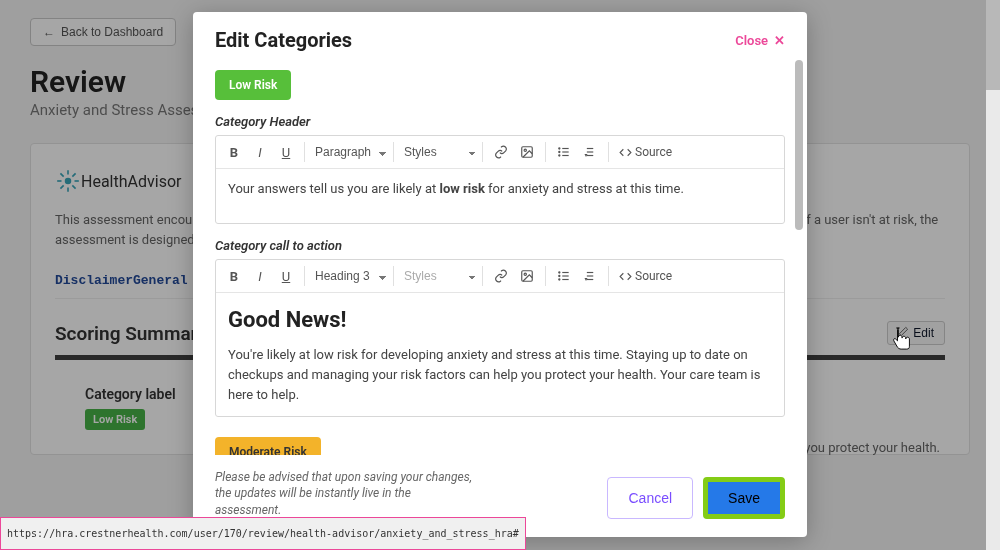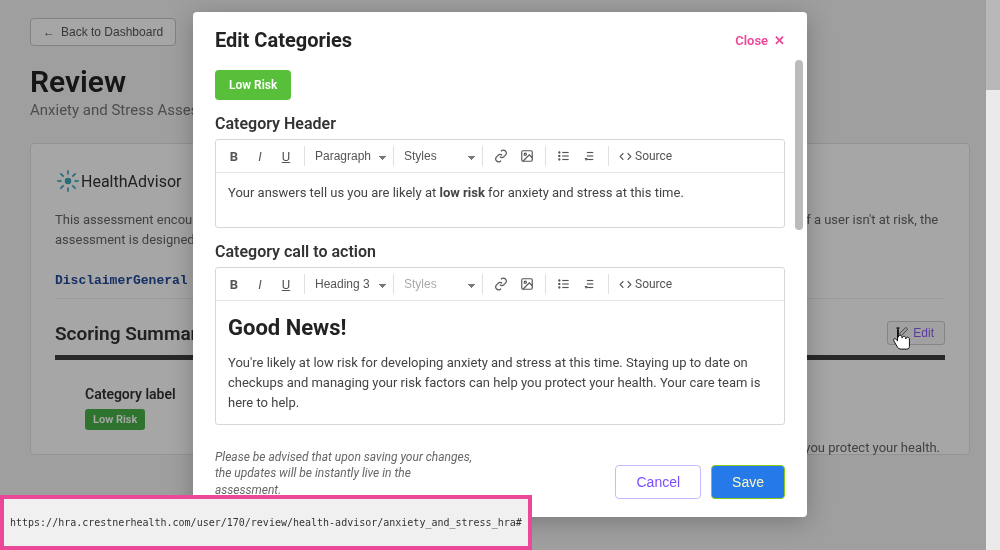--- a/index.html
+++ b/index.html
@@ -13,58 +13,58 @@
   .page .subtitle { font-size: 15px; color: #777; margin-top: 2px; }
   .card { background: #fff; border: 1px solid #e2e2e2; border-radius: 4px; margin-top: 24px; padding: 24px; }
   .brand { display: flex; align-items: center; font-size: 16px; color: #333; margin-bottom: 16px; }
   .brand-logo { width: 26px; height: 26px; display: inline-block; }
   .brand-logo svg { width: 26px; height: 26px; fill: #3aa6b9; }
   .card p.desc { font-size: 13px; color: #666; line-height: 1.5; }
   .tabs { display: flex; margin-top: 18px; border-bottom: 1px solid #eee; font-family: Liberation Mono, monospace; }
   .tabs span { font-size: 13px; font-weight: 600; color: #234a9a; padding: 6px 0 10px 0; cursor: pointer; }
   .scoring-row { display: flex; justify-content: space-between; align-items: center; margin-top: 22px; padding-bottom: 10px; border-bottom: 5px solid #404040; }
   .scoring-row h2 { font-size: 19px; font-weight: 600; color: #333; }
-  .edit-btn { border: 1px solid #ccc; background: #f8f8f8; border-radius: 3px; padding: 4px 10px; font-size: 12px; color: #8b5cf6; cursor: pointer; display: inline-flex; align-items: center; gap: 4px; }
+  .edit-btn { border: 1px solid #ccc; background: #f8f8f8; border-radius: 3px; padding: 4px 10px; font-size: 12px; color: #0f172a; cursor: pointer; display: inline-flex; align-items: center; gap: 4px; }
   .inner-block { margin-top: 26px; padding-left: 30px; }
   .cat-label-title { font-size: 14px; font-weight: 600; color: #333; margin-bottom: 6px; }
   .badge { display: inline-block; font-size: 11px; font-weight: 600; padding: 4px 8px; border-radius: 3px; color: #fff; }
   .badge.low { background: #47b347; }
   .trail { font-size: 13px; color: #666; line-height: 1.5; text-align: right; position: absolute; right: 60px; top: 438px; }
 
   
   .overlay { position: absolute; inset: 0; background: rgba(0,0,0,0.35); display: flex; align-items: flex-start; justify-content: center; }
   .modal { width: 614px; background: #fff; border-radius: 4px; margin-top: 12px; max-height: 525px; display: flex; flex-direction: column; box-shadow: 0 4px 24px rgba(0,0,0,0.25); }
   .modal-header { display: flex; justify-content: space-between; align-items: center; padding: 16px 22px 8px 22px; }
   .modal-header h3 { font-size: 20px; font-weight: 700; color: #222; }
   .modal-close { color: #ec4899; font-size: 13px; font-weight: 600; cursor: pointer; display: inline-flex; align-items: center; gap: 6px; }
   .modal-body { padding: 10px 22px; overflow-y: auto; flex: 1; position: relative; }
   .mb-scroll-indicator { position: absolute; right: 4px; top: 0; width: 8px; height: 170px; background: #bbb; border-radius: 4px; }
   .pill { display: inline-block; font-size: 12px; font-weight: 600; padding: 8px 14px; border-radius: 4px; }
   .pill.low { background: #57bf3a; color: #fff; }
   .pill.mod { background: #f3b32a; color: #333; }
-  .field-label { font-size: 16px; font-weight: 600; color: #333; margin-top: 14px; margin-bottom: 6px; }
+  .field-label { font-size: 13px; font-weight: 600; color: #333; margin-top: 14px; margin-bottom: 6px; font-style: italic; }
   .rte { border: 1px solid #d7d7d7; border-radius: 3px; }
   .rte-toolbar { display: flex; align-items: center; gap: 2px; padding: 4px 6px; border-bottom: 1px solid #e5e5e5; font-size: 13px; color: #555; }
   .rte-toolbar .sep { width: 1px; height: 20px; background: #e0e0e0; margin: 0 4px; }
   .rte-btn { width: 24px; height: 24px; display: inline-flex; align-items: center; justify-content: center; cursor: pointer; border-radius: 3px; }
   .rte-select { font-size: 12px; color: #555; border: none; background: transparent; padding: 2px 14px 2px 4px; cursor: pointer; min-width: 76px; appearance: none; background-image: linear-gradient(45deg, transparent 50%, #777 50%), linear-gradient(135deg, #777 50%, transparent 50%); background-position: right 4px top 9px, right 0 top 9px; background-size: 4px 4px, 4px 4px; background-repeat: no-repeat; }
   .rte-select.muted { color: #aaa; }
   .rte-src { font-size: 12px; color: #555; display: inline-flex; align-items: center; gap: 3px; cursor: pointer; padding: 0 4px; }
   .rte-content { padding: 10px 12px; font-size: 13px; color: #444; line-height: 1.55; min-height: 54px; }
   .rte-content h3 { font-size: 22px; font-weight: 700; color: #222; margin-bottom: 8px; }
   .modal-footer { display: flex; justify-content: space-between; align-items: flex-end; padding: 14px 22px 18px 22px; gap: 16px; }
   .modal-footer .note { font-size: 12px; font-style: italic; color: #666; line-height: 1.4; max-width: 260px; }
   .modal-footer .actions { display: flex; gap: 10px; }
   .btn { font-size: 14px; padding: 8px 20px; border-radius: 4px; cursor: pointer; }
   .btn-cancel { background: #fff; color: #7a4dff; border: 1px solid #c9b8ff; }
-  .btn-save { background: #2579e8; color: #fef9c3; border: 1px solid #84cc16; }
+  .btn-save { background: #2579e8; color: #000000; border: 5px solid #84cc16; }
 
   .cursor { position: absolute; left: 892px; top: 326px; pointer-events: none; }
 
-  .status-bar { position: absolute; bottom: 0; left: 0; background: #f0f0f0; border: 4px solid #ec4899; font-size: 10px; color: #333; padding: 18px 6px; font-family: monospace; }
+  .status-bar { position: absolute; bottom: 0; left: 0; background: #f0f0f0; border: 1px solid #ec4899; font-size: 10px; color: #333; padding: 10px 6px; font-family: monospace; }
 
   .win-scroll { position: absolute; right: 0; top: 0; width: 14px; height: 100%; background: #eaeaea; }
   .win-scroll-thumb { position: absolute; top: 0; width: 14px; height: 90px; background: #b8b8b8; }
 </style>
 </head>
 <body>
 
 <div class="page">
   <button class="back-btn">
     <span>←</span>
@@ -252,20 +252,23 @@
               </svg>
             <span>Source</span>
           </span>
         </div>
         <div class="rte-content">
           <h3>Good News!</h3>
           <p>You're likely at low risk for developing anxiety and stress at this time. Staying up to date on checkups and managing your risk factors can help you protect your health. Your care team is here to help.</p>
         </div>
       </div>
 
+      <div style="margin-top:20px">
+        <span class="pill mod">Moderate Risk</span>
+      </div>
     </div>
 
     <div class="modal-footer">
       <div class="note">Please be advised that upon saving your changes, the updates will be instantly live in the assessment.</div>
       <div class="actions">
         <button class="btn btn-cancel">Cancel</button>
         <button class="btn btn-save">Save</button>
       </div>
     </div>
   </div>

